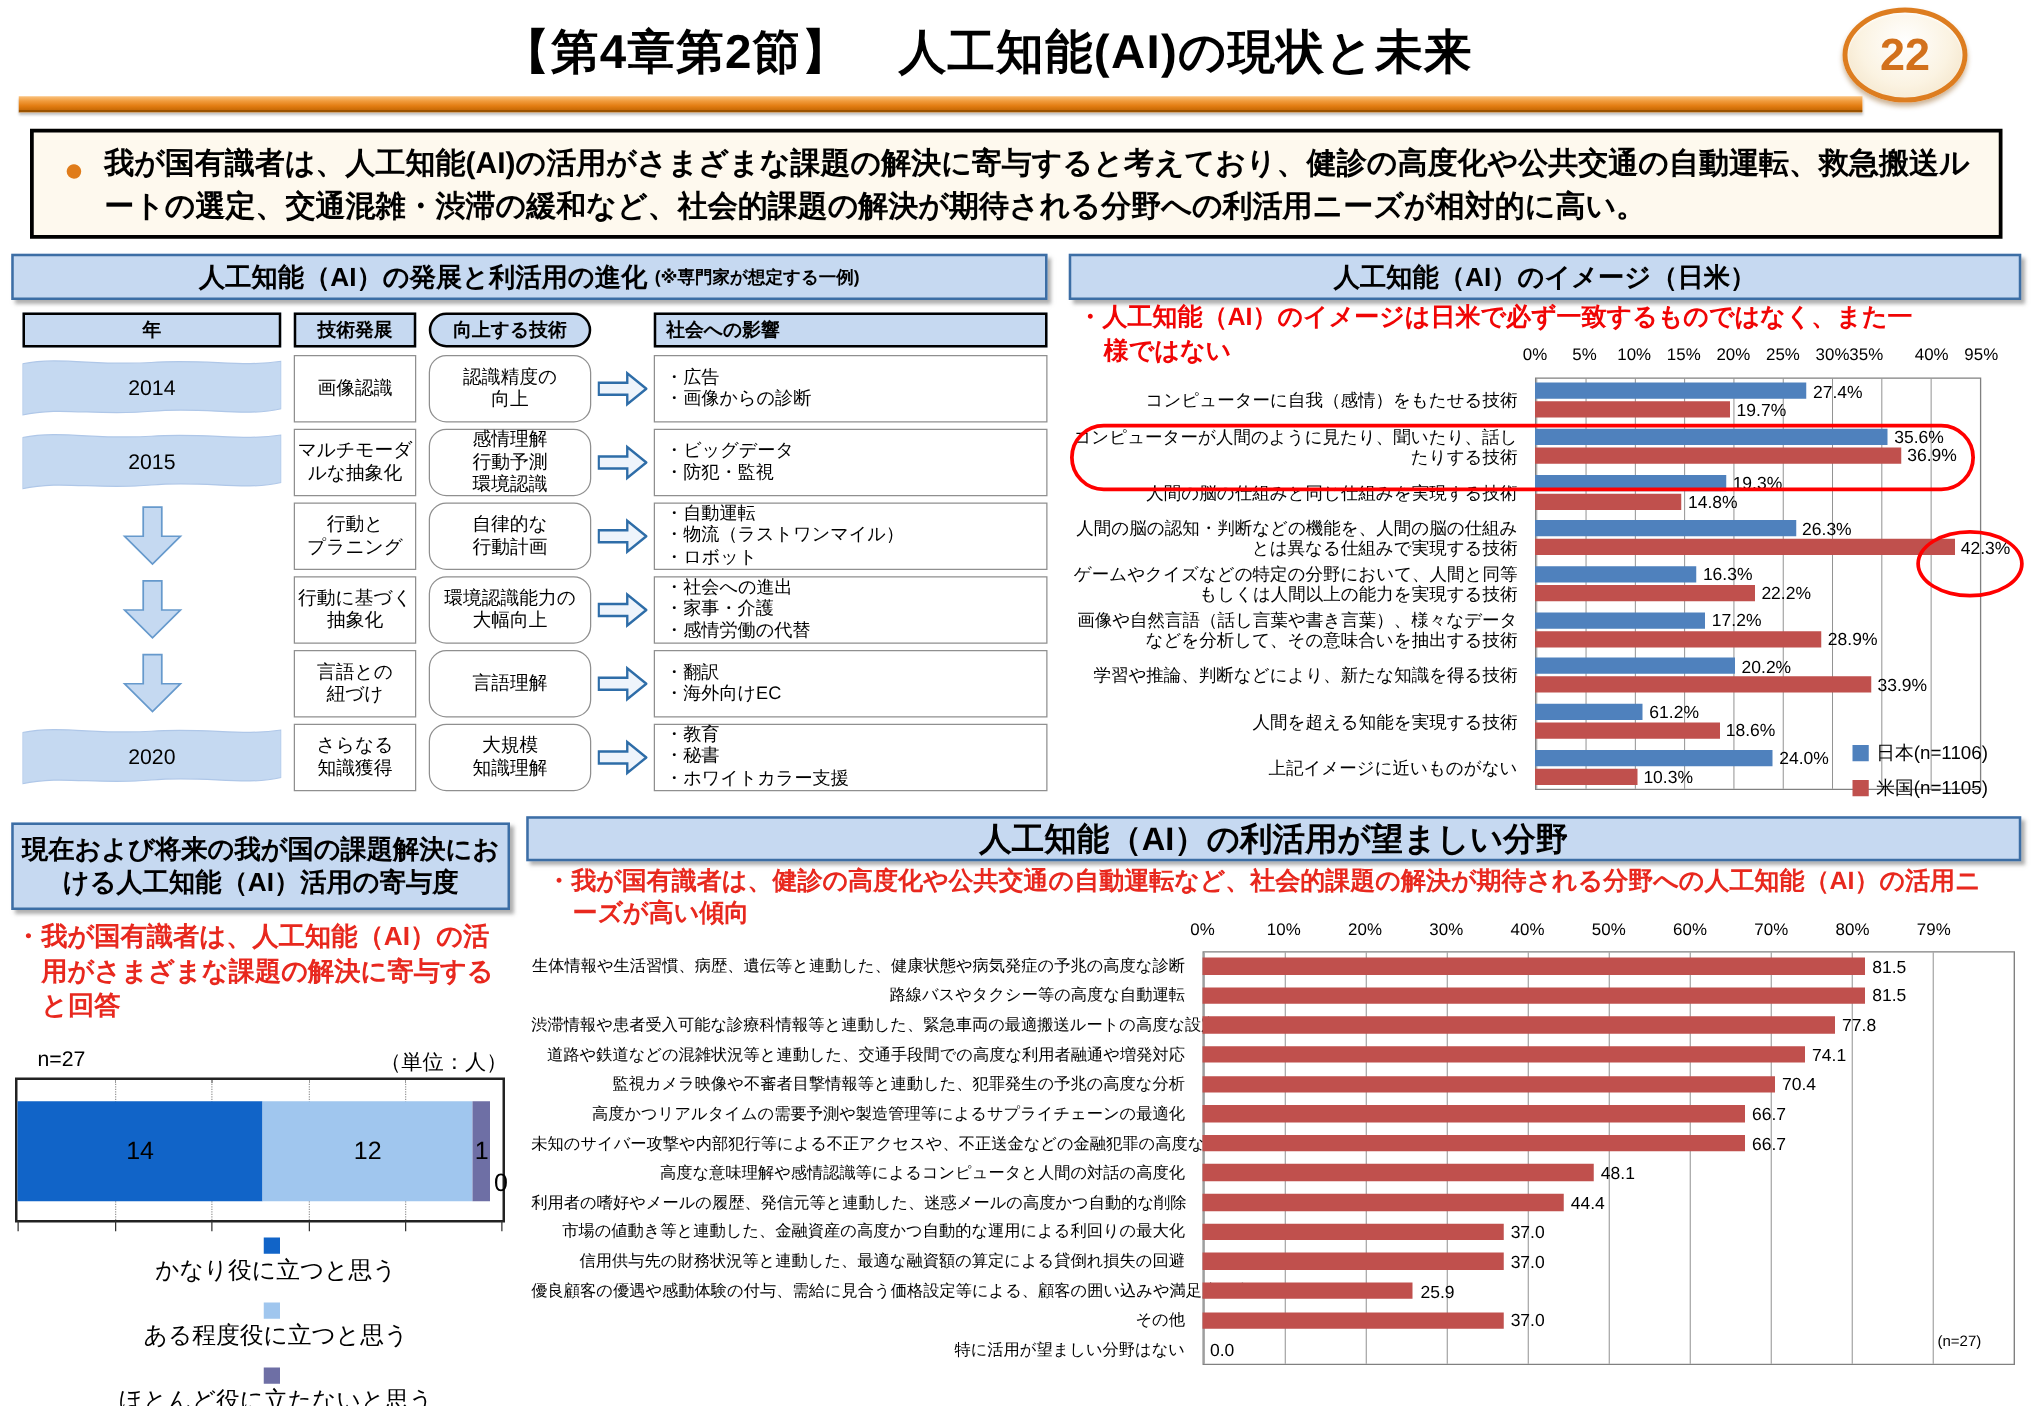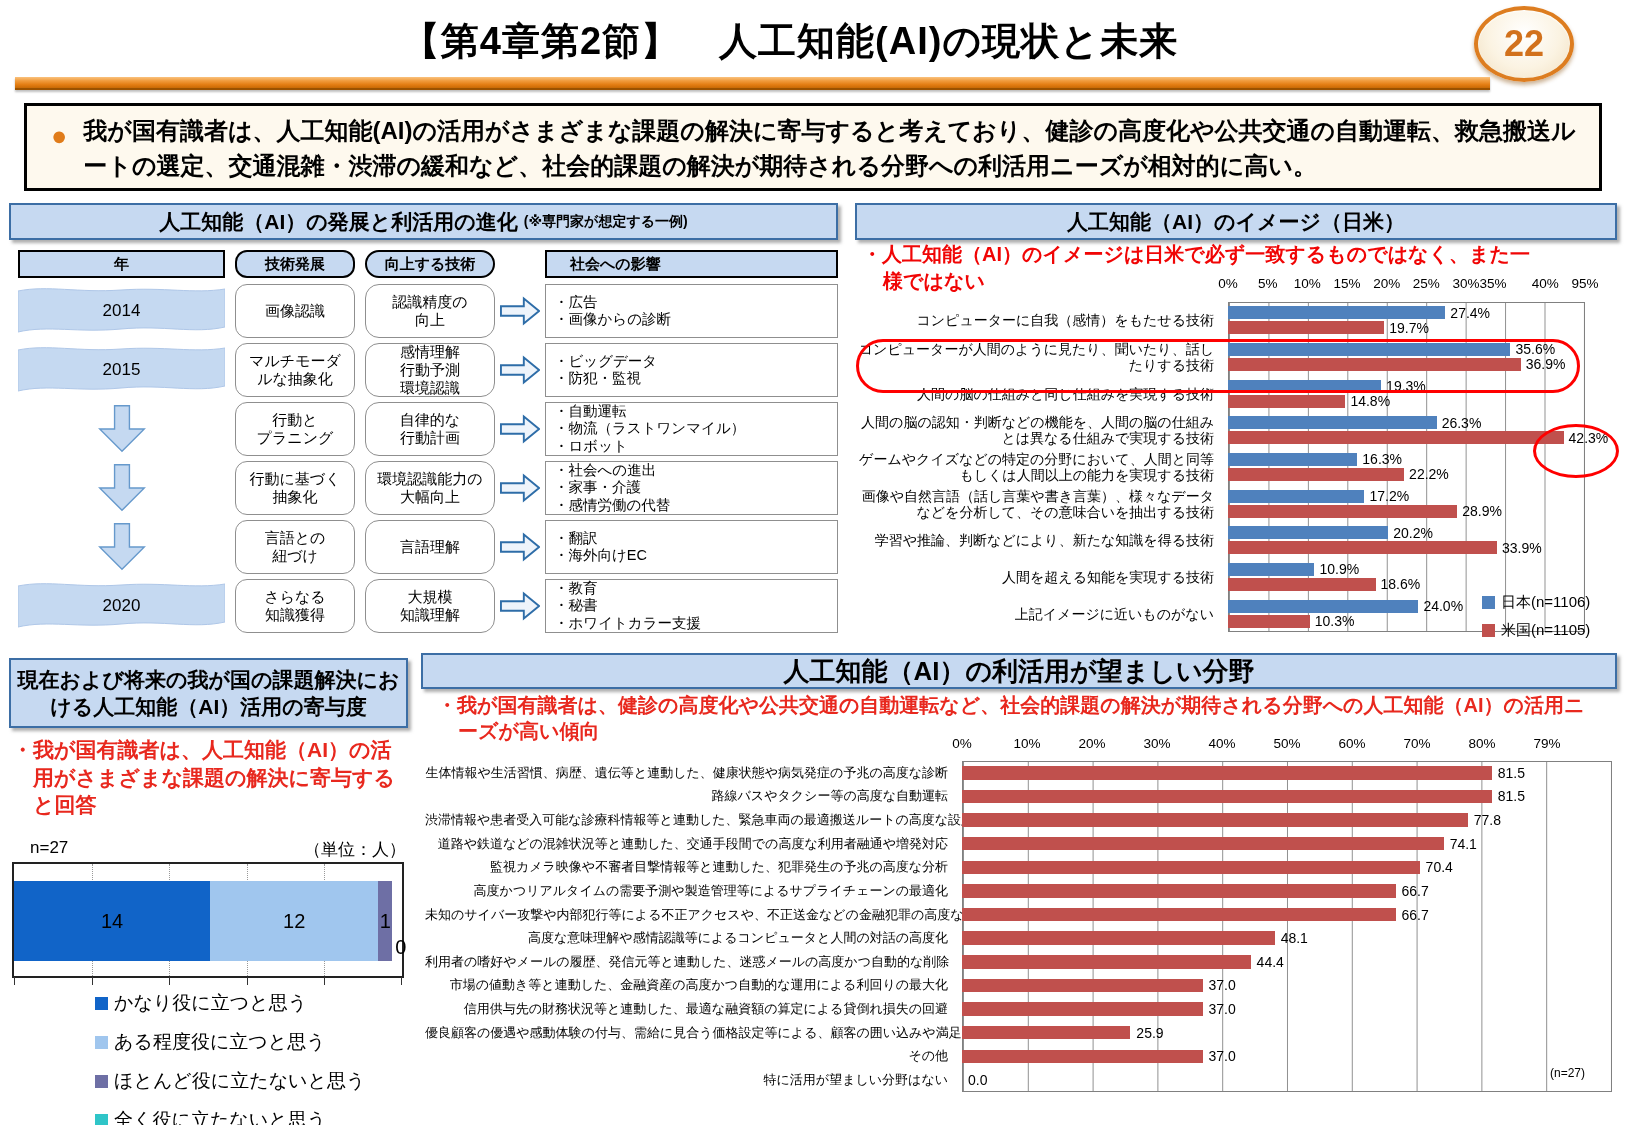--- a/index.html
+++ b/index.html
@@ -46,26 +46,26 @@
   #evo { position:absolute; left:18px; top:250px; width:820px; }
   .evo-hrow { display:flex; height:28px; margin-bottom:6px; }
   .evo-row  { display:flex; height:54px; margin-bottom:5px; align-items:stretch; }
   .evo-sp10 { width:10px; flex-shrink:0; }
   .evo-hcell { background:#C6D9F1; border:2px solid #000; display:flex; align-items:center;
                justify-content:center; font-weight:bold; font-size:15px; }
   .evo-cell { background:#fff; border:1.5px solid #8F8F8F; display:flex; align-items:center;
               justify-content:center; text-align:center; font-size:15px; line-height:1.18;
               white-space:pre-line; }
   .evo-w-year { width:207px; flex-shrink:0; }
-  .evo-w-tech { width:120px; flex-shrink:0;border-radius:12px; }
+  .evo-w-tech { width:98px; flex-shrink:0; }
   .evo-w-imp  { width:130px; flex-shrink:0;border-radius:14px; }
   .evo-w-arrow{ width:50px;  flex-shrink:0; display:flex; align-items:center; justify-content:center; }
   .evo-w-impact { flex:1; }
   .evo-impact { justify-content:flex-start; text-align:left; padding-left:8px; font-size:14.5px; }
-  .evo-hcell.evo-w-impact { justify-content:flex-start; padding-left:23px; }
+  .evo-hcell.evo-w-impact { justify-content:flex-start; padding-left:8px; }
   .evo-yearzone { width:207px; flex-shrink:0; position:relative; display:flex;
                   align-items:center; justify-content:center; }
   .evo-yearzone svg.banner { position:absolute; inset:0; width:100%; height:100%; }
   .evo-yearzone .ytext { position:relative; font-size:17px; }
 
   
   #ich { position:absolute; left:858px; top:268px; width:762px; height:380px; }
   #ich-axis { position:absolute; left:370px; top:8px; width:357px; height:16px; }
   #ich-axis span { position:absolute; transform:translateX(-50%); font-size:13.5px; white-space:nowrap; }
   #ich-plotbg { position:absolute; left:370px; top:34px; width:357px; height:330px;
@@ -94,21 +94,21 @@
   #cp-n    { position:absolute; left:30px; top:838px; font-size:17px; }
   #cp-unit { position:absolute; left:250px; top:838px; width:156px; text-align:right; font-size:17px; }
   #cbar-box { position:absolute; left:12px; top:862px; width:392px; height:116px;
               border:2px solid #222; background:#fff; }
   .cgrid { position:absolute; top:0; bottom:0; width:0; border-left:1px dotted #999; }
   #cbar { position:absolute; left:0; top:17px; height:80px; width:97.5%; display:flex; }
   .cbar-seg { display:flex; align-items:center; justify-content:center; font-size:20px; height:100%; }
   #cbar-zero { position:absolute; left:calc(97.5% + 3px); top:72px; font-size:20px; }
   .ctick { position:absolute; bottom:-9px; width:1px; height:8px; background:#333; }
   #cleg { position:absolute; left:95px; top:990px; }
-  #cleg .leg-row { margin-bottom:13px; }
+  #cleg .leg-row { margin-bottom:13px;flex-direction:column; }
   #cleg span.lbl { font-size:19px; white-space:nowrap; }
 
   
   #fch { position:absolute; left:425px; top:736px; width:1194px; }
   #fch-axis { position:absolute; left:537px; top:0; width:650px; height:16px; }
   #fch-axis span { position:absolute; transform:translateX(-50%); font-size:13.5px; white-space:nowrap; }
   #fch-plotbg { position:absolute; left:537px; top:25px; width:650px; height:331px;
                 border:1px solid #808080;
                 background-image:linear-gradient(to right,#909090 1px,transparent 1px);
                 background-size:10% 100%; }
@@ -392,21 +392,21 @@
             <div class="ich-bar" style="width: 75.3333%; background: rgb(192, 80, 77);"></div>
             <span class="ich-val">33.9%</span>
           </div>
         </div>
       </div>
       <div class="ich-row">
         <div class="ich-label">人間を超える知能を実現する技術</div>
         <div class="ich-bars">
           <div class="ich-barline">
             <div class="ich-bar" style="width: 24.2222%; background: rgb(79, 129, 189);"></div>
-            <span class="ich-val">10.9%</span>
+            <span class="ich-val">61.2%</span>
           </div>
           <div class="ich-barline">
             <div class="ich-bar" style="width: 41.3333%; background: rgb(192, 80, 77);"></div>
             <span class="ich-val">18.6%</span>
           </div>
         </div>
       </div>
       <div class="ich-row">
         <div class="ich-label">上記イメージに近いものがない</div>
         <div class="ich-bars">

